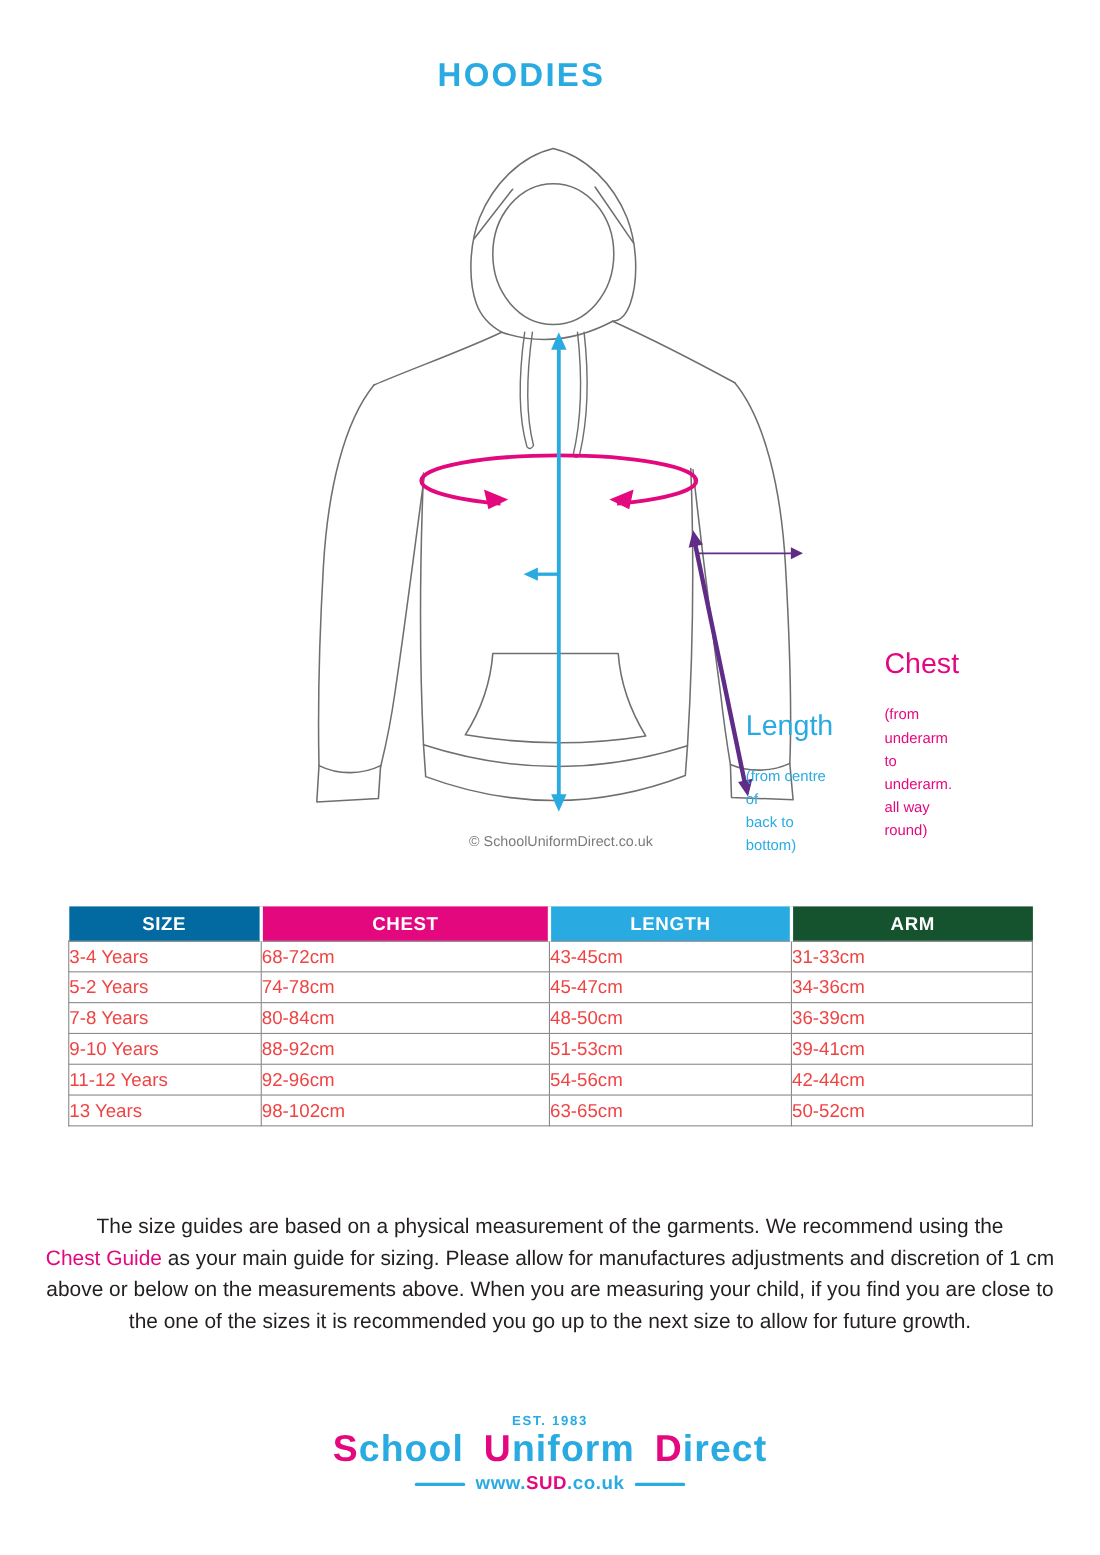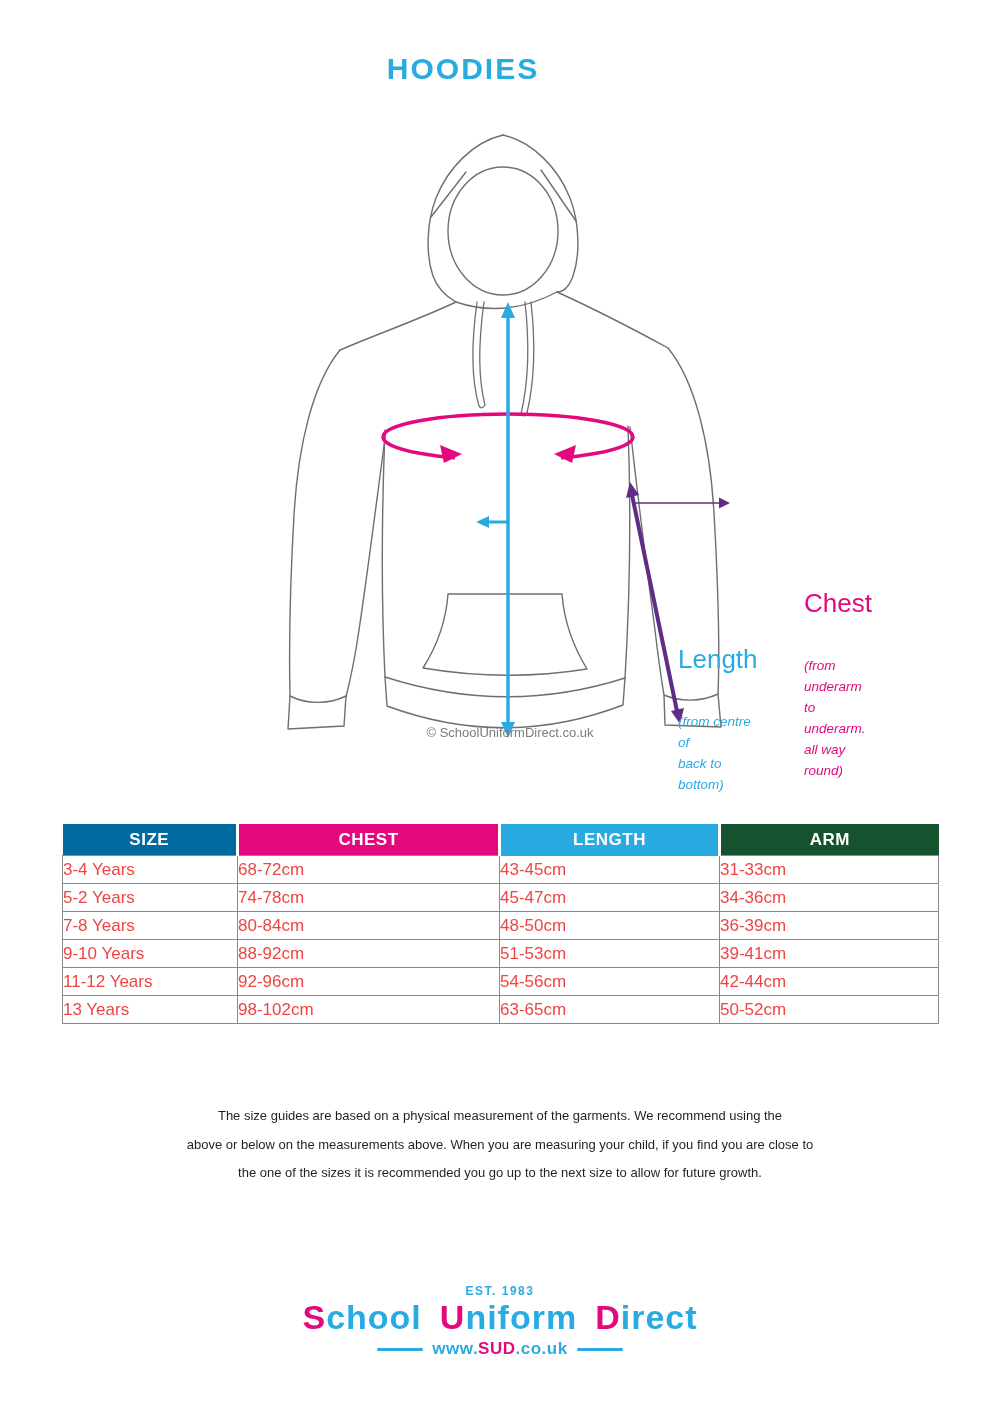--- a/index.html
+++ b/index.html
@@ -1,52 +1,52 @@
 <!DOCTYPE html>
 <html><head>
 <meta charset="utf-8">
 <style>
   html,body{margin:0;padding:0;background:#fff;}
   body{font-family:"Liberation Sans", sans-serif;}
   .page{position:relative;width:1000px;height:1414px;background:#fff;overflow:hidden;margin:0 auto;}
 
-  .title{position:absolute;left:1px;top:52px;width:924px;text-align:center;
+  .title{position:absolute;left:12px;top:52px;width:924px;text-align:center;
          font-size:30px;font-weight:bold;letter-spacing:2px;color:#29ABE2;margin:0;}
 
   .diagram{position:absolute;left:280px;top:125px;width:460px;height:660px;}
   .diagram svg{position:absolute;left:0;top:0;}
 
   .lbl{position:absolute;white-space:pre-line;}
   .lbl .big{display:block;line-height:1.05;}
-  .lbl .note{display:block;margin-top:20px;font-style:italic;}
+  .lbl .note{display:block;margin-top:4px;}
   .lbl-chest{left:524px;top:447px;color:#E4087F;}
   .lbl-chest .big{font-size:26px;}
   .lbl-chest .note{font-size:13.5px;line-height:21px;}
   .lbl-length{left:398px;top:503px;color:#29ABE2;}
   .lbl-length .big{font-size:26px;}
   .lbl-length .note{font-size:13.5px;line-height:21px;}
 
-  .copyright{position:absolute;left:0;top:600px;width:460px;text-align:center;
+  .copyright{position:absolute;left:0;top:632px;width:460px;text-align:center;
              color:#7b7b7b;font-size:13px;}
 
   table.size-table{position:absolute;left:62px;top:824px;width:876px;
                    border-collapse:collapse;table-layout:fixed;}
   .size-table th{height:31px;color:#fff;font-size:17px;font-weight:bold;letter-spacing:.5px;
                  border:none;padding:0;text-align:center;}
   .size-table th + th{border-left:3px solid #fff;}
   .size-table th.h-size{background:#0369a1;}
   .size-table th.h-chest{background:#E4087F;}
   .size-table th.h-length{background:#29ABE2;}
   .size-table th.h-arm{background:#14532d;}
   .size-table td{height:27px;text-align:left;font-size:17px;color:#ef4444;padding:0;
                  border:1px solid #8a8a8a;}
   .size-table tbody tr:first-child td{border-top:1px solid #8a8a8a;}
 
   .note-text{position:absolute;left:0;top:1102px;width:1000px;text-align:center;
-             font-size:13px;line-height:28.5px;color:#231F20;}
+             font-size:19px;line-height:28.5px;color:#231F20;}
   .note-text .hl{color:#E4087F;}
 
   .footer-logo{position:absolute;left:0;top:1284px;width:1000px;text-align:center;}
   .est{font-size:12px;font-weight:bold;letter-spacing:1.5px;color:#29ABE2;}
   .brand-line{margin-top:1px;font-size:34px;font-weight:bold;letter-spacing:1px;line-height:1.1;}
   .brand-word{display:inline-block;margin:0 9px;}
   .c-pink{color:#E4087F;}
   .c-blue{color:#29ABE2;}
   .url-line{margin-top:3px;display:flex;align-items:center;justify-content:center;gap:9px;}
   .dash{display:inline-block;width:46px;height:3.5px;background:#29ABE2;border-radius:2px;}
@@ -176,20 +176,21 @@
         <td>13 Years</td>
         <td>98-102cm</td>
         <td>63-65cm</td>
         <td>50-52cm</td>
       </tr>
     </tbody>
   </table>
 
   <div class="note-text">
     <div><span>The size guides are based on a physical measurement of the garments. We recommend using the</span></div>
+    <div><span class="hl">Chest Guide</span><span> as your main guide for sizing. Please allow for manufactures adjustments and discretion of 1 cm</span></div>
     <div><span>above or below on the measurements above. When you are measuring your child, if you find you are close to</span></div>
     <div><span>the one of the sizes it is recommended you go up to the next size to allow for future growth.</span></div>
   </div>
 
   <div class="footer-logo">
     <div class="est">EST. 1983</div>
     <div class="brand-line">
       <span class="brand-word"><span class="c-pink">S</span><span class="c-blue">chool</span></span><span class="brand-word"><span class="c-pink">U</span><span class="c-blue">niform</span></span><span class="brand-word"><span class="c-pink">D</span><span class="c-blue">irect</span></span>
     </div>
     <div class="url-line">

